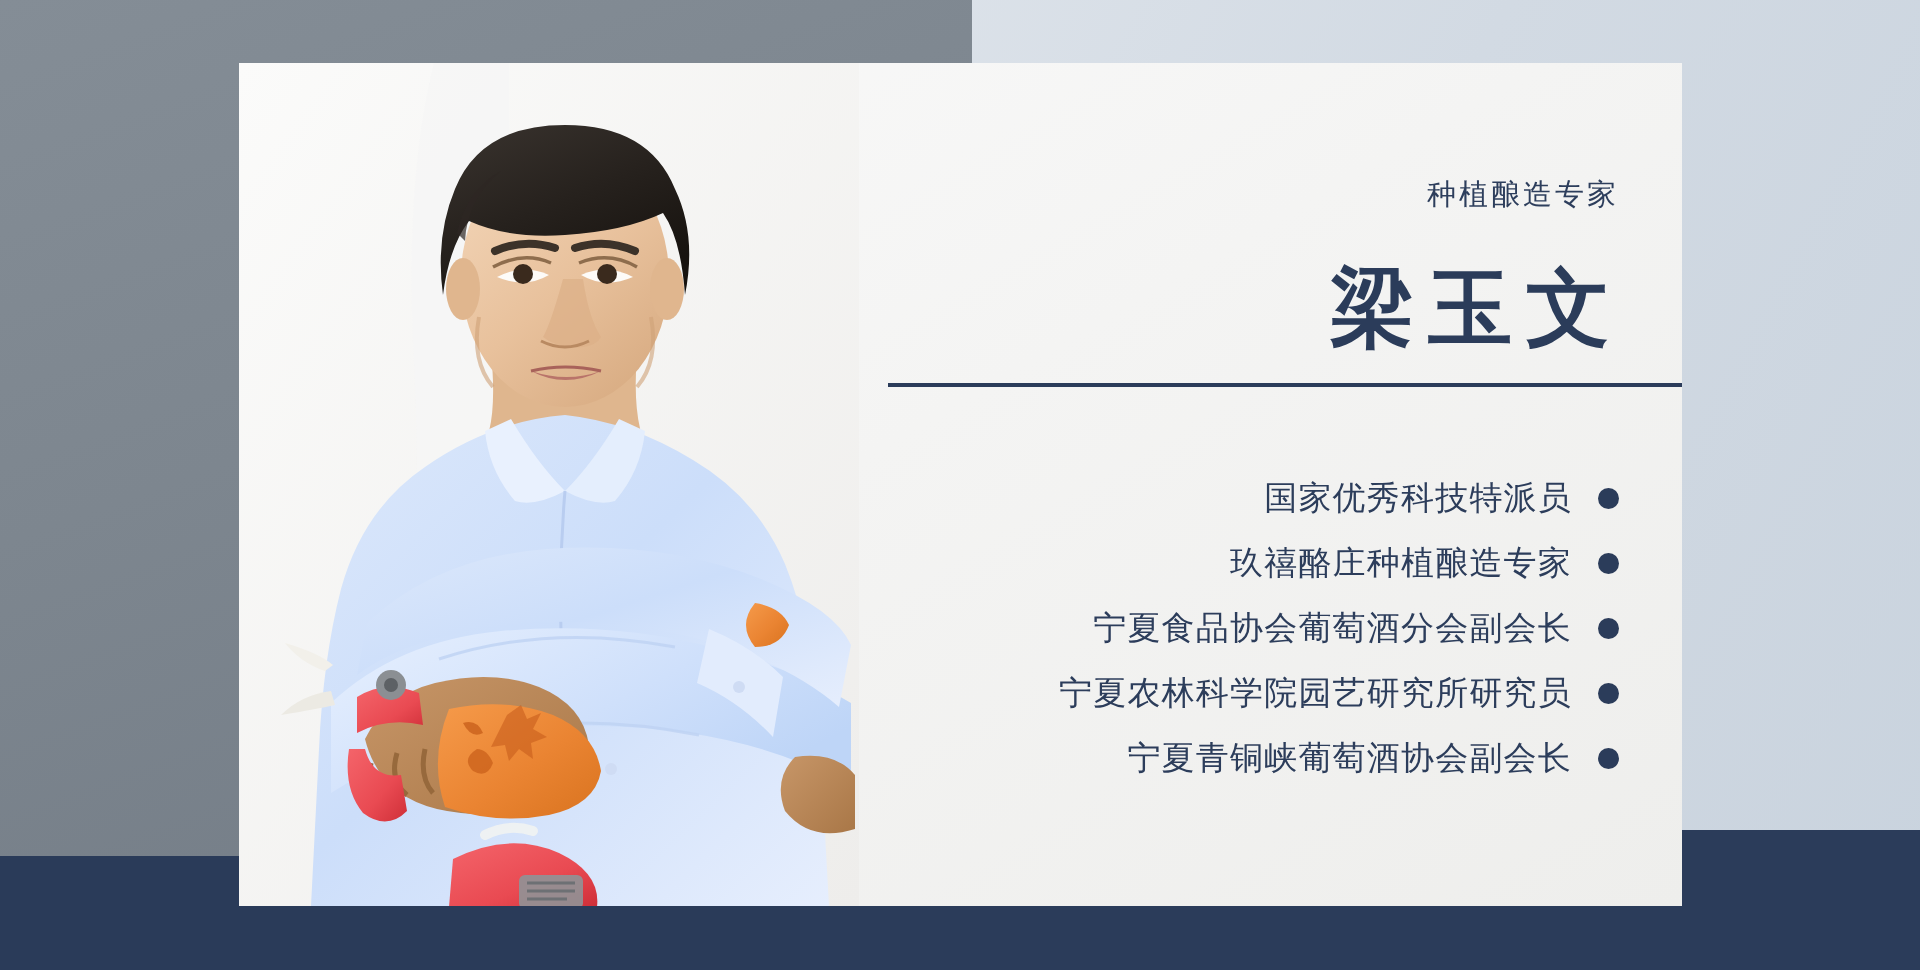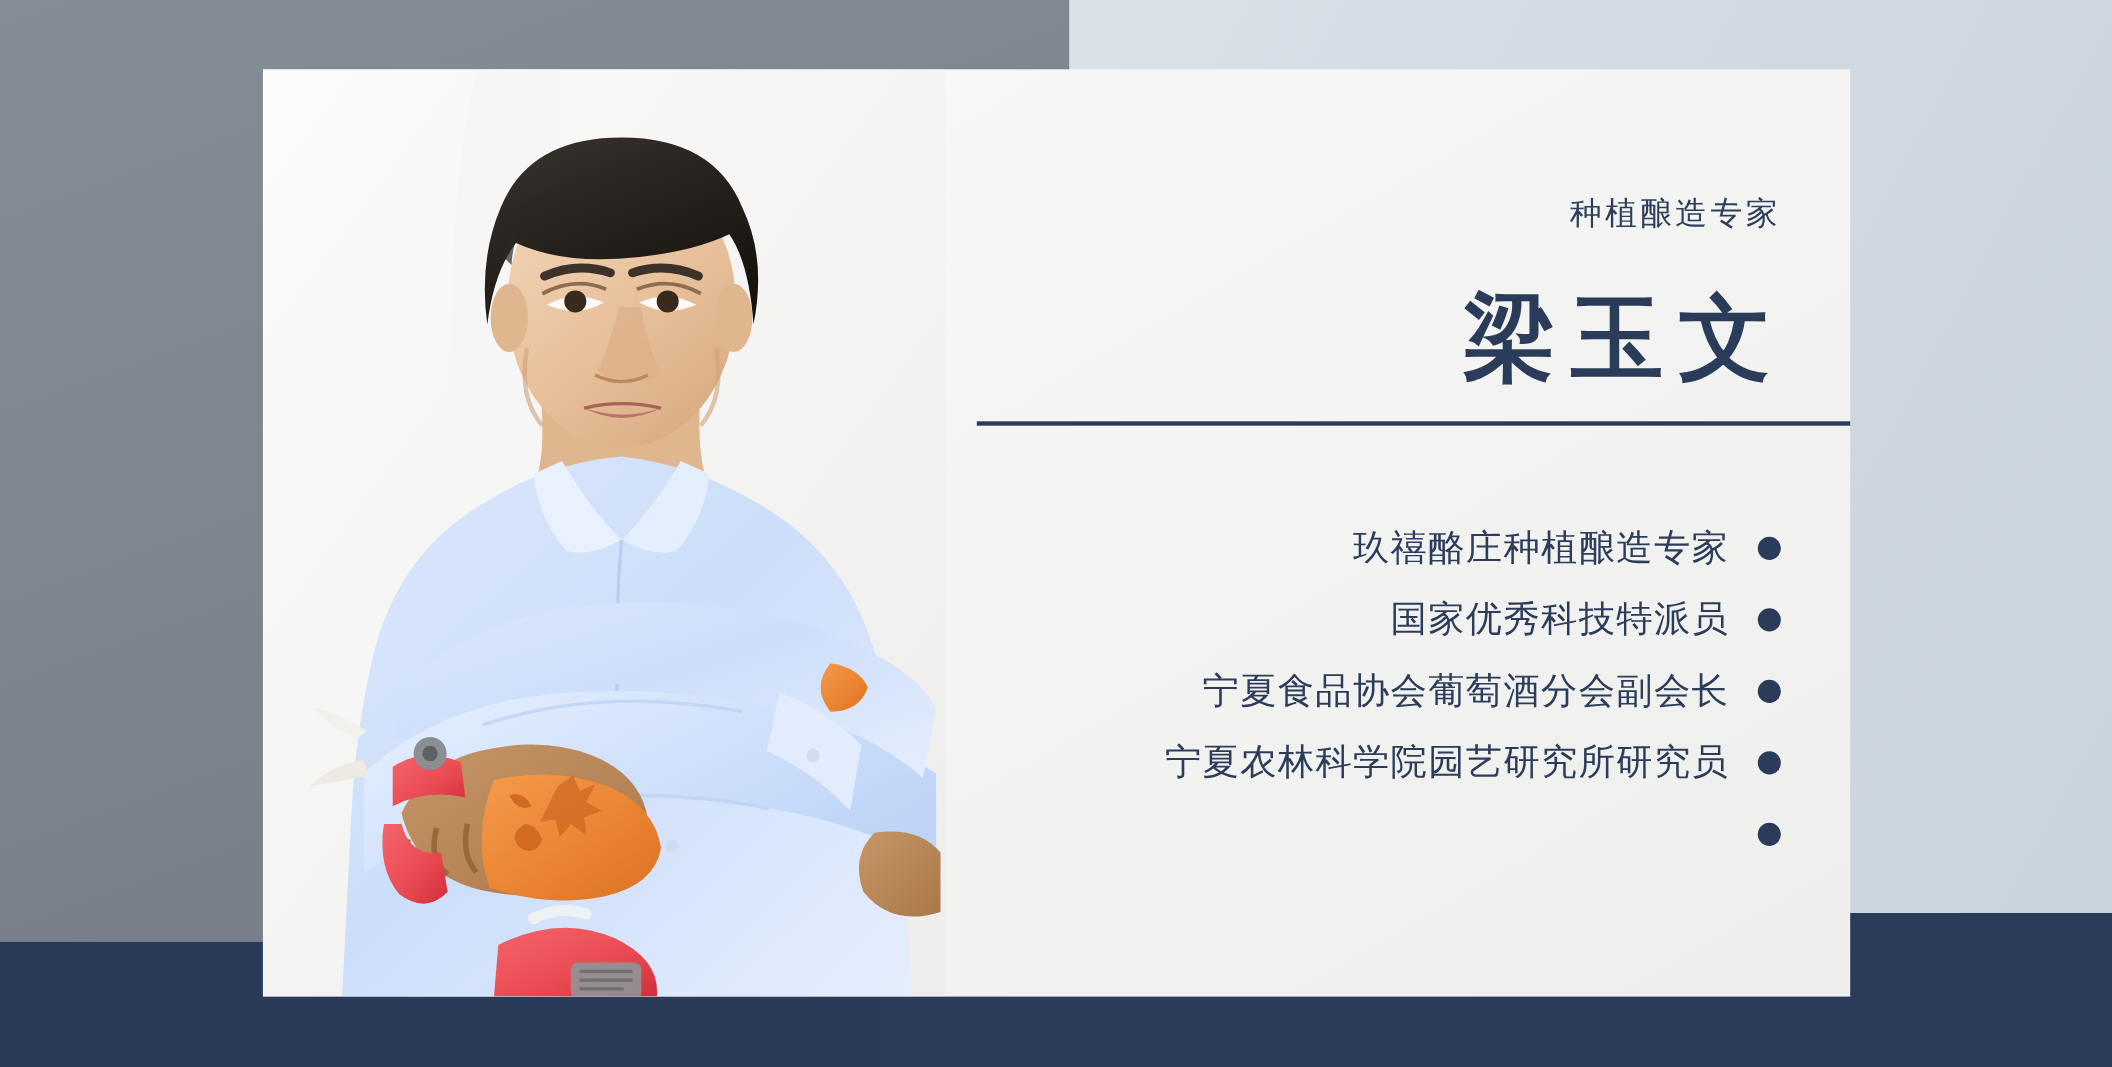--- a/index.html
+++ b/index.html
@@ -259,35 +259,36 @@
     <div class="textcol">
 
       <div class="subtitle">种植酿造专家</div>
 
       <div class="fullname">梁玉文</div>
 
       <div class="rule"></div>
 
       <ul class="creditlist">
         <li class="credit-item">
+          <span class="credit-text">国家优秀科技特派员</span>
+          <span class="credit-dot"></span>
+        </li>
+        <li class="credit-item">
           <span class="credit-text">玖禧酪庄种植酿造专家</span>
           <span class="credit-dot"></span>
         </li>
         <li class="credit-item">
-          <span class="credit-text">国家优秀科技特派员</span>
-          <span class="credit-dot"></span>
-        </li>
-        <li class="credit-item">
           <span class="credit-text">宁夏食品协会葡萄酒分会副会长</span>
           <span class="credit-dot"></span>
         </li>
         <li class="credit-item">
           <span class="credit-text">宁夏农林科学院园艺研究所研究员</span>
           <span class="credit-dot"></span>
         </li>
         <li class="credit-item">
+          <span class="credit-text">宁夏青铜峡葡萄酒协会副会长</span>
           <span class="credit-dot"></span>
         </li>
       </ul>
 
     </div>
   </div>
 </div>
 
 </body></html>

